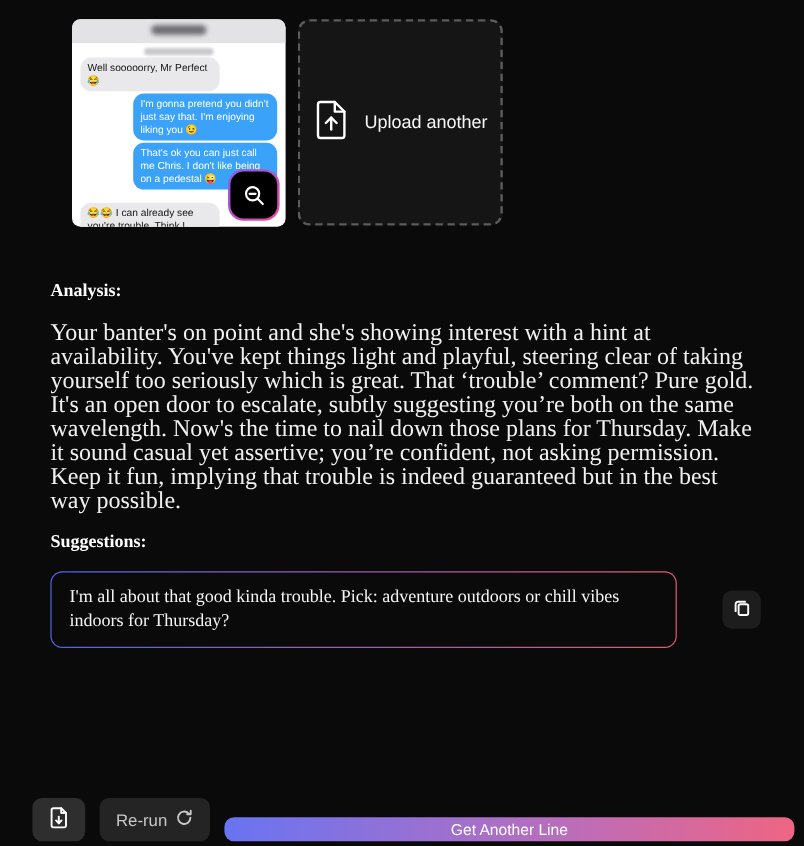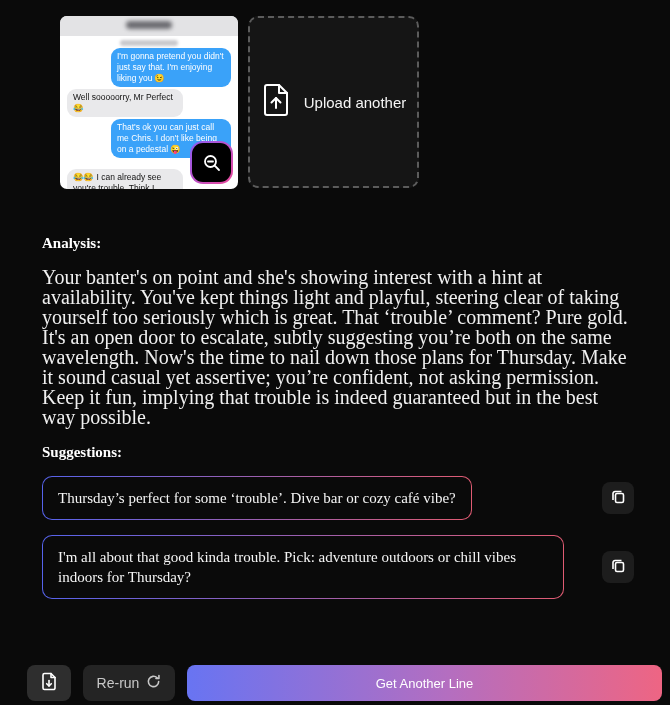--- a/index.html
+++ b/index.html
@@ -48,38 +48,38 @@
     margin-left:12px; }
 
   
   .footer { position:absolute; left:0; right:0; bottom:0; height:60px; background:#0a0a0a;
     display:flex; align-items:flex-end; gap:12px; padding:0 8px 4px 27px; }
   .icon-btn { width:44px; height:36px; border:none; background:#2e2e2e; border-radius:8px;
     display:flex; align-items:center; justify-content:center; cursor:pointer; flex:0 0 auto; }
   .rerun-btn { height:36px; width:92px; border:none; background:#242424; border-radius:8px;
     color:#c8c8c8; font-size:14px; display:flex; align-items:center; justify-content:center;
     gap:7px; cursor:pointer; flex:0 0 auto; }
-  .cta-btn { height:36px; flex:1; border:none; border-radius:8px; color:#ffffff;
+  .cta-btn { height:20px; flex:1; border:none; border-radius:8px; color:#ffffff;
     font-size:13px; cursor:pointer;
     background:linear-gradient(90deg,#6874f2,#b46ec0 55%,#ee6583); }
 </style>
 </head>
 <body>
 
 <div class="page">
 
   <div class="uploads-row">
 
     <div class="thumb">
       <div class="thumb-header">
         <div class="name-blur"></div>
       </div>
       <div class="thumb-time"></div>
+      <div class="bubble left">Well sooooorry, Mr Perfect 😂</div>
       <div class="bubble right">I'm gonna pretend you didn't just say that. I'm enjoying liking you 😉</div>
-      <div class="bubble left">Well sooooorry, Mr Perfect 😂</div>
       <div class="bubble right">That's ok you can just call me Chris. I don't like being on a pedestal 😜</div>
       <div class="delivered">Delivered</div>
       <div class="bubble left">😂😂 I can already see you're trouble. Think I might be free on Thurs</div>
       <div class="zoom-wrap">
         <div class="zoom-inner">
           <svg width="20" height="20" viewBox="0 0 20 20" fill="none" stroke="#ffffff" stroke-width="1.8" stroke-linecap="round">
             <circle cx="8.5" cy="8.5" r="5.5"></circle>
             <line x1="12.7" y1="12.7" x2="17" y2="17"></line>
             <line x1="6" y1="8.5" x2="11" y2="8.5"></line>
           </svg>
@@ -99,33 +99,20 @@
       <div class="upload-label">Upload another</div>
     </div>
   </div>
 
   <div class="content">
     <div class="sec-heading">Analysis:</div>
     <p class="analysis-body">Your banter's on point and she's showing interest with a hint at availability. You've kept things light and playful, steering clear of taking yourself too seriously which is great. That ‘trouble’ comment? Pure gold. It's an open door to escalate, subtly suggesting you’re both on the same wavelength. Now's the time to nail down those plans for Thursday. Make it sound casual yet assertive; you’re confident, not asking permission. Keep it fun, implying that trouble is indeed guaranteed but in the best way possible.</p>
 
     <div class="sec-heading">Suggestions:</div>
 
-    <div class="suggestion-row">
-      <div class="card-border">
-        <div class="card-inner">Thursday’s perfect for some ‘trouble’. Dive bar or cozy café vibe?</div>
-      </div>
-      <button class="copy-btn">
-        <span>
-          <svg width="15" height="15" viewBox="0 0 15 15" fill="none" stroke="#ffffff" stroke-width="1.6">
-            <rect x="4.5" y="4.5" width="8" height="9" rx="1.5"></rect>
-            <path d="M10.5 2.5 H4 a2 2 0 0 0 -2 2 V11"></path>
-          </svg>
-        </span>
-      </button>
-    </div>
 
     <div class="suggestion-row">
       <div class="card-border">
         <div class="card-inner">I'm all about that good kinda trouble. Pick: adventure outdoors or chill vibes indoors for Thursday?</div>
       </div>
       <button class="copy-btn">
         <span>
           <svg width="15" height="15" viewBox="0 0 15 15" fill="none" stroke="#ffffff" stroke-width="1.6">
             <rect x="4.5" y="4.5" width="8" height="9" rx="1.5"></rect>
             <path d="M10.5 2.5 H4 a2 2 0 0 0 -2 2 V11"></path>

